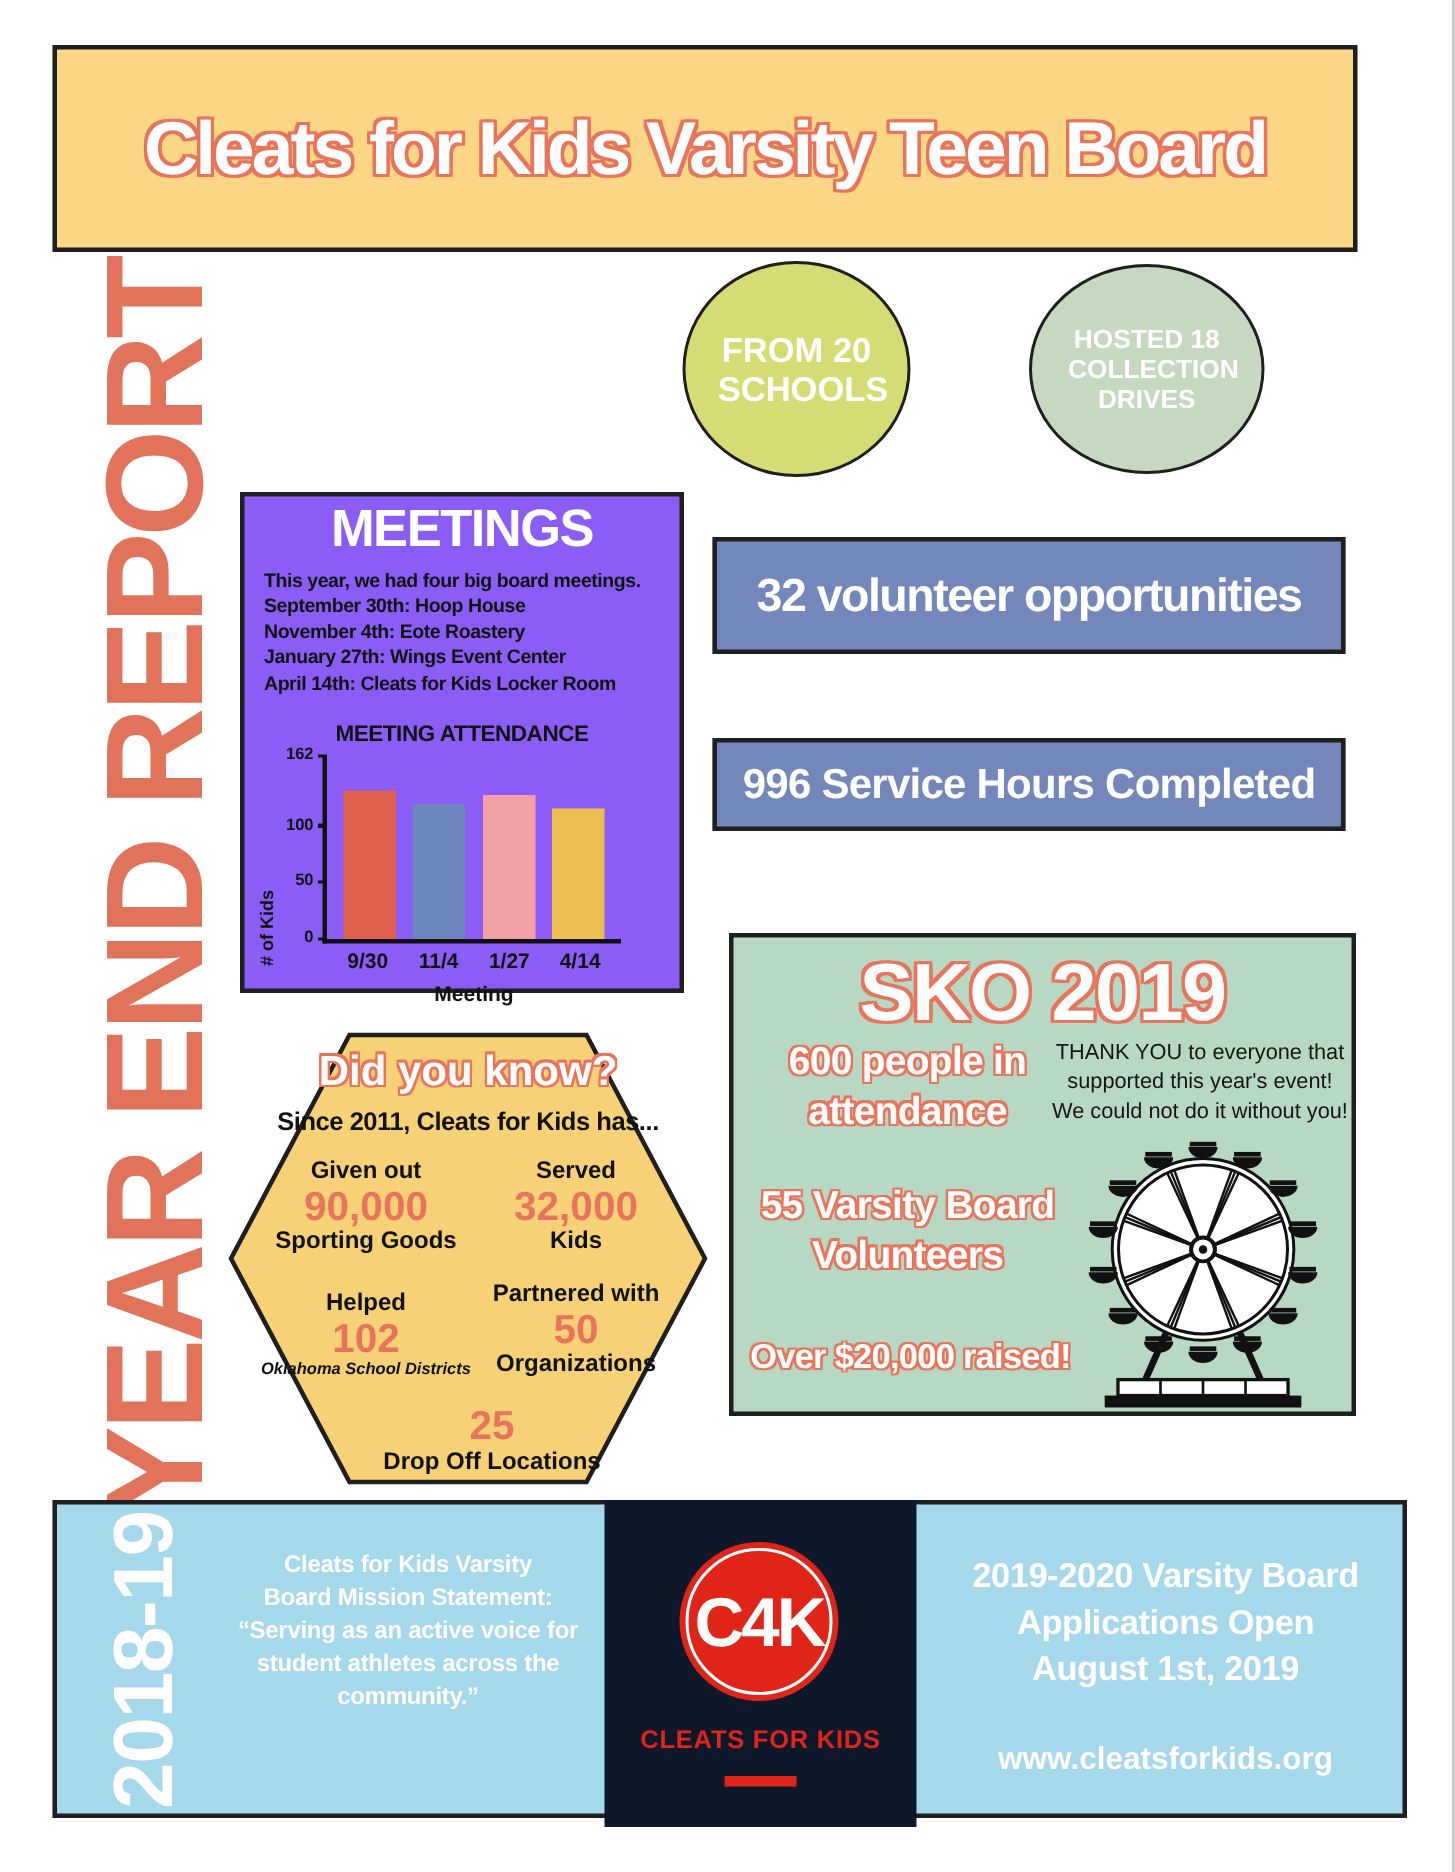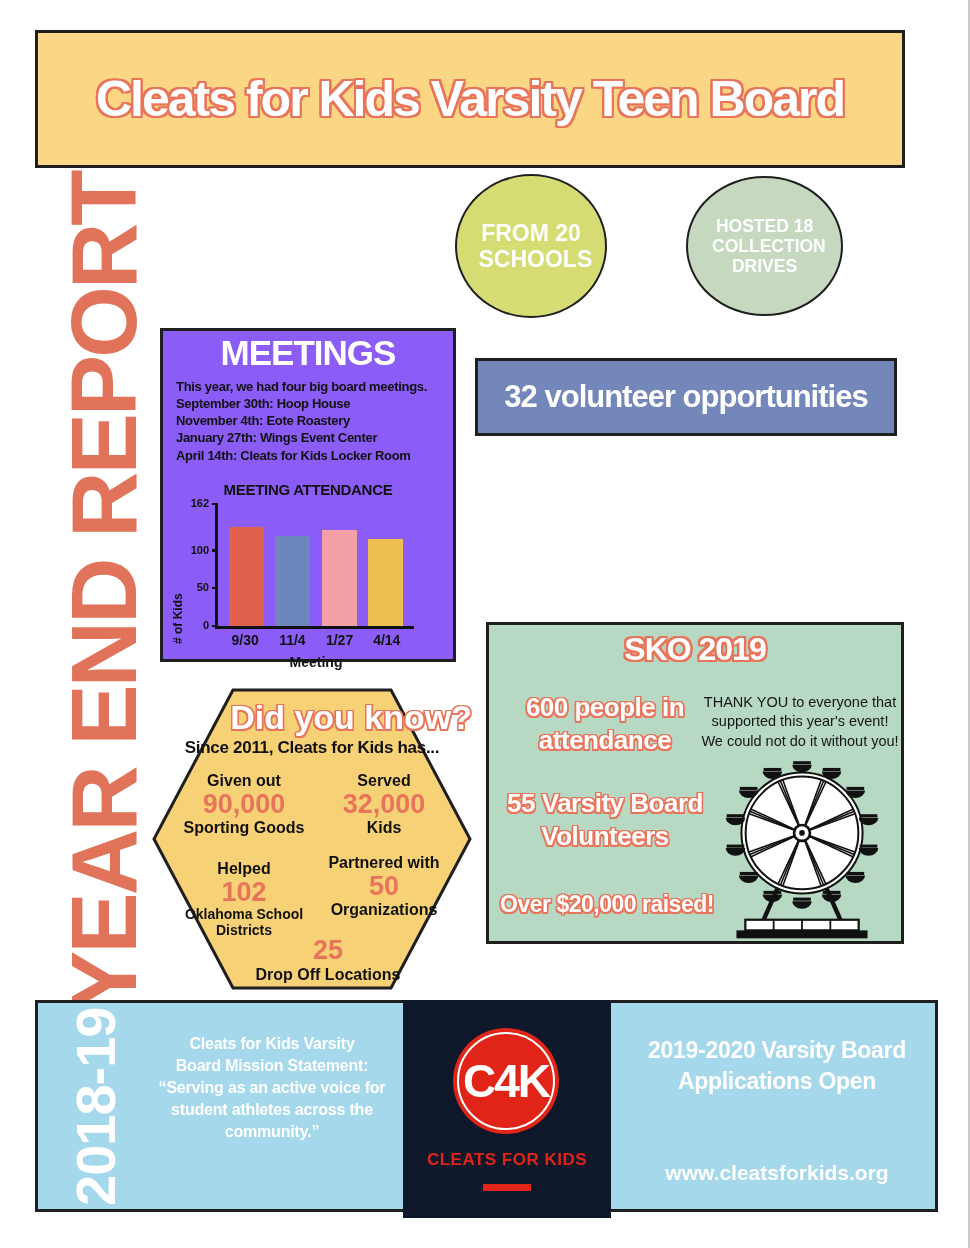--- a/index.html
+++ b/index.html
@@ -78,39 +78,39 @@
   
   .blue-banner{background:#7487bb; display:flex; align-items:center; justify-content:center;}
   .banner-1{left:475px; top:358px; width:422px; height:78px;}
   .banner-2{left:475px; top:492px; width:422px; height:62px;}
   .banner-text{color:#fff; font-weight:bold; white-space:nowrap;}
   .banner-1 .banner-text{font-size:31px; letter-spacing:-1px;}
   .banner-2 .banner-text{font-size:28px; letter-spacing:-0.5px;}
 
   
   .sko-box{left:486px; top:622px; width:418px; height:322px; background:#b7d9c4;}
-  .sko-title{position:absolute; top:6px; left:0; width:100%; text-align:center; font-size:32px; letter-spacing:-1px;}
+  .sko-title{position:absolute; top:6px; left:0; width:100%; text-align:center; font-size:54px; letter-spacing:-1px;}
   .sko-attendance{position:absolute; left:14px; top:66px; width:204px; text-align:center; font-size:26px; line-height:1.25; letter-spacing:-0.5px;}
   .sko-thanks{position:absolute; left:212px; top:68px; width:198px; text-align:center;
     color:#151515; font-size:14.5px; line-height:1.33;}
   .sko-volunteers{position:absolute; left:10px; top:162px; width:212px; text-align:center; font-size:26px; line-height:1.25; letter-spacing:-0.5px;}
   .sko-raised{position:absolute; left:0px; top:266px; width:236px; text-align:center; font-size:23px; letter-spacing:-0.5px; white-space:nowrap;}
   .ferris{position:absolute; right:6px; bottom:0px;}
 
   
   .hex-wrap{left:152px; top:688px; width:320px; height:302px;}
   .hex-svg{position:absolute; left:0; top:0;}
-  .hex-title{position:absolute; top:10px; left:0; width:100%; text-align:right; font-size:34px;}
+  .hex-title{position:absolute; top:10px; left:0; width:100%; text-align:center; font-size:28px;}
   .hex-subtitle{position:absolute; top:50px; left:0; width:100%; text-align:center;
     color:#111; font-weight:bold; font-size:17px; letter-spacing:-0.3px;}
   .hex-stat{position:absolute; width:160px; text-align:center; line-height:1.1;}
   .hex-label{color:#111; font-weight:bold; font-size:16px;}
   .hex-value{color:#e8755b; font-weight:bold; font-size:27px;}
   .hex-caption{color:#111; font-weight:bold; font-size:16px;}
-  .hex-caption.small{font-size:14px;}
+  .hex-caption.small{font-size:11px;font-style:italic;}
   .hex-stat-1{left:12px; top:84px;}
   .hex-stat-2{left:152px; top:84px;}
   .hex-stat-3{left:12px; top:172px;}
   .hex-stat-4{left:152px; top:166px;}
   .hex-stat-5{left:96px; top:248px;}
 
   
   .footer-banner{left:35px; top:1000px; width:903px; height:212px; background:#a6d8ec;}
   .footer-season{position:absolute; left:12px; top:8px; height:192px; width:90px;
     color:#fff; font-weight:bold; font-size:56px; letter-spacing:-1px;
@@ -185,20 +185,23 @@
           <span>11/4</span>
           <span>1/27</span>
           <span>4/14</span>
         </div>
       <div class="x-axis-label">Meeting</div>
     </div>
   </div>
 
   <div class="abs bordered blue-banner banner-1">
     <span class="banner-text">32 volunteer opportunities</span>
+  </div>
+  <div class="abs bordered blue-banner banner-2">
+    <span class="banner-text">996 Service Hours Completed</span>
   </div>
 
   <div class="abs bordered sko-box">
     <div class="sko-title outline-coral-big">SKO 2019</div>
     <div class="sko-attendance outline-coral">600 people in attendance</div>
     <div class="sko-thanks">THANK YOU to everyone that supported this year's event! We could not do it without you!</div>
     <div class="sko-volunteers outline-coral">55 Varsity Board Volunteers</div>
     <div class="sko-raised outline-coral">Over $20,000 raised!</div>
     <svg class="ferris" id="ferris-wheel" width="186" height="186" viewBox="0 0 210 210">
         <line x1="105" y1="88" x2="59" y2="192" stroke="#111" stroke-width="5"></line>
@@ -313,17 +316,18 @@
     <div class="logo-panel">
       <div class="logo-circle">
         <span class="logo-monogram">C4K</span>
       </div>
       <div class="logo-caption">CLEATS FOR KIDS</div>
       <div class="logo-bar"></div>
     </div>
     <div class="footer-right">
       <div>2019-2020 Varsity Board</div>
       <div>Applications Open</div>
+      <div>August 1st, 2019</div>
     </div>
     <div class="footer-site">www.cleatsforkids.org</div>
   </div>
 
 </div>
 
 </body></html>

